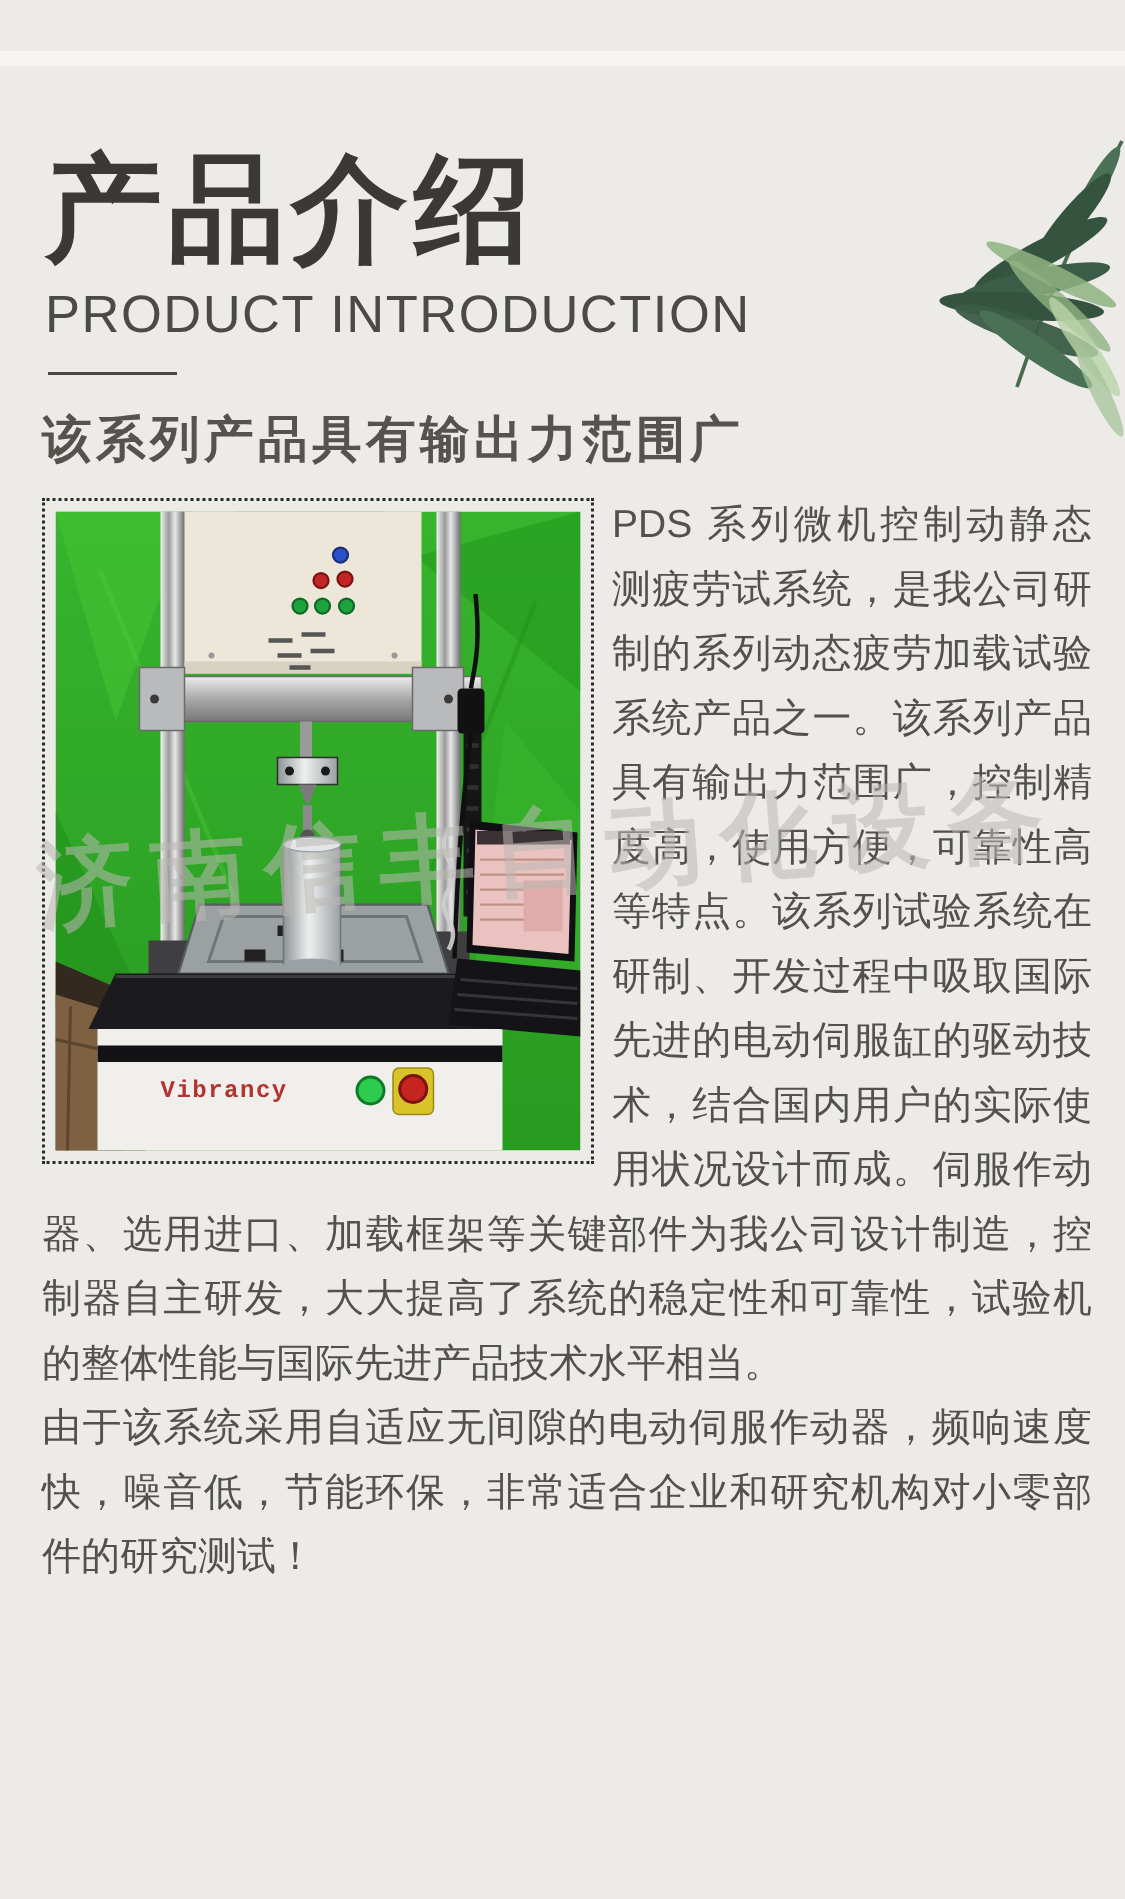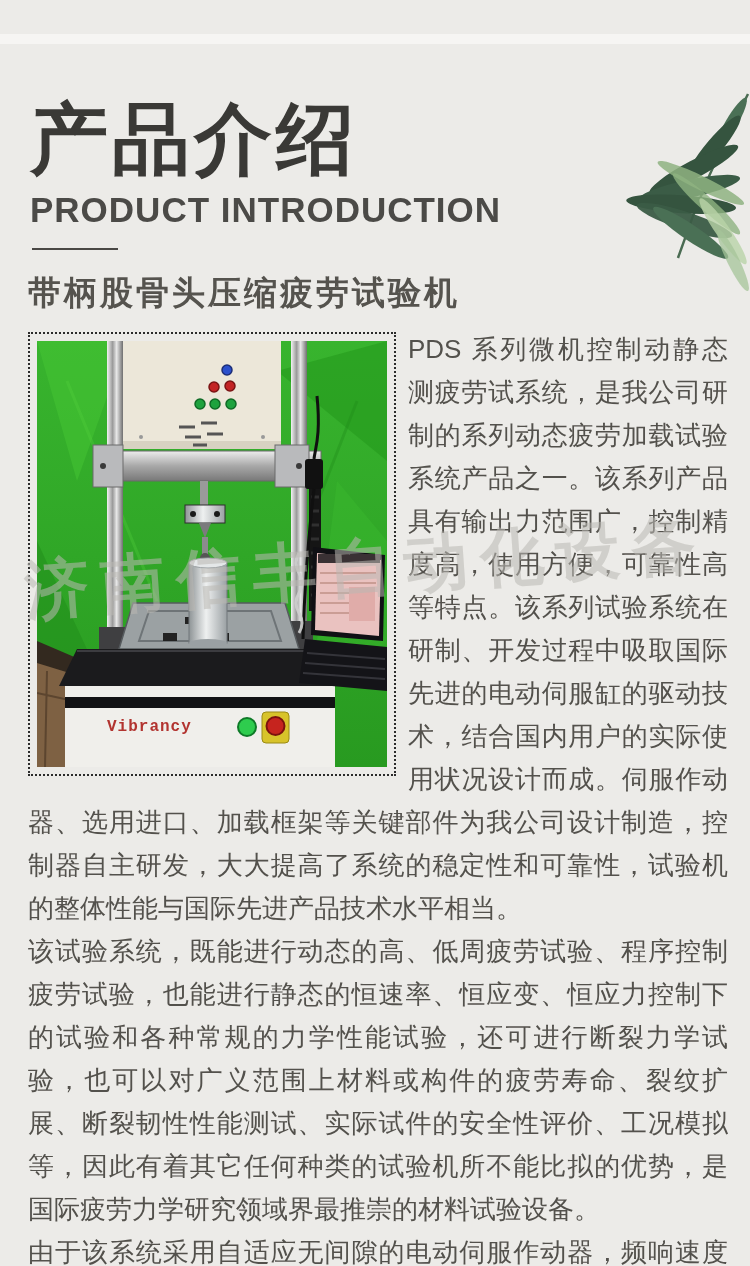--- a/index.html
+++ b/index.html
@@ -11,21 +11,21 @@
   .page{position:relative;width:750px;height:1266px;background:#ecebe8;overflow:hidden;margin-top:34px;}
   .top-strip{position:absolute;top:0;left:0;width:750px;height:10px;background:#f6f5f3;}
   .bottom-strip{position:absolute;bottom:0;left:0;width:750px;height:12px;background:#f7f6f4;}
 
   header{position:absolute;top:64px;left:30px;width:600px;}
   h1.title{
     margin:0;font-size:78px;line-height:82px;font-weight:900;
     color:#3a3936;letter-spacing:4px;
   }
   .subtitle{
-    margin-top:10px;font-size:35px;line-height:40px;font-weight:700;
+    margin-top:10px;font-size:35px;line-height:40px;font-weight:400;
     color:#4b4a47;letter-spacing:1px;
   }
   .underline{width:86px;height:2px;background:#4a4845;margin:18px 0 0 2px;}
 
   .leaf{position:absolute;top:52px;right:0;width:130px;height:240px;z-index:1;}
 
   main{position:absolute;top:238px;left:0;width:750px;padding:0 22px 0 28px;box-sizing:border-box;}
   h2.product-name{
     margin:0 0 14px 0;font-size:33px;line-height:42px;font-weight:700;
     color:#55534e;letter-spacing:3px;
@@ -71,21 +71,21 @@
     </g>
   </svg>
 
   <header>
     <h1 class="title">产品介绍</h1>
     <div class="subtitle">PRODUCT INTRODUCTION</div>
     <div class="underline"></div>
   </header>
 
   <main>
-    <h2 class="product-name">带柄股骨头压缩疲劳试验机</h2>
+    <h2 class="product-name">该系列产品具有输出力范围广</h2>
 
     <div class="photo-frame">
 
       <svg width="350" height="426" viewBox="0 0 350 426">
         <defs>
           <linearGradient id="gGreen" x1="0" y1="0" x2="0" y2="1">
             <stop offset="0" stop-color="#38b42e"></stop>
             <stop offset="1" stop-color="#289a20"></stop>
           </linearGradient>
           <linearGradient id="gSilver" x1="0" y1="0" x2="1" y2="0">
@@ -206,20 +206,19 @@
           <path d="M283,232 h56 M283,242 h56 M283,252 h40 M283,262 h52 M283,272 h44" stroke="#c09186" stroke-width="1.5"></path>
           <rect x="312" y="246" width="26" height="34" fill="#e0aca9"></rect>
           <polygon points="268,298 350,306 350,350 262,342" fill="#141418"></polygon>
           <path d="M270,312 L348,318 M268,322 L348,328 M266,332 L348,338" stroke="#34343a" stroke-width="2"></path>
           <path d="M262,212 q-6,10 0,20 q6,10 0,20 q-6,10 0,20 q6,10 0,20" stroke="#cfcfcf" stroke-width="3" fill="none" opacity="0.9"></path>
         </g>
       </svg>
     </div>
 
     <p class="body-text">PDS 系列微机控制动静态测疲劳试系统，是我公司研制的系列动态疲劳加载试验系统产品之一。该系列产品具有输出力范围广，控制精度高，使用方便，可靠性高等特点。该系列试验系统在研制、开发过程中吸取国际先进的电动伺服缸的驱动技术，结合国内用户的实际使用状况设计而成。伺服作动器、选用进口、加载框架等关键部件为我公司设计制造，控制器自主研发，大大提高了系统的稳定性和可靠性，试验机的整体性能与国际先进产品技术水平相当。</p>
-    <p class="body-text">该试验系统，既能进行动态的高、低周疲劳试验、程序控制疲劳试验，也能进行静态的恒速率、恒应变、恒应力控制下的试验和各种常规的力学性能试验，还可进行断裂力学试验，也可以对广义范围上材料或构件的疲劳寿命、裂纹扩展、断裂韧性性能测试、实际试件的安全性评价、工况模拟等，因此有着其它任何种类的试验机所不能比拟的优势，是国际疲劳力学研究领域界最推崇的材料试验设备。</p>
     <p class="body-text">由于该系统采用自适应无间隙的电动伺服作动器，频响速度快，噪音低，节能环保，非常适合企业和研究机构对小零部件的研究测试！</p>
   </main>
 
   <div class="watermark">济南信丰自动化设备</div>
 
   <div class="bottom-strip"></div>
 </div>
 
 </body></html>

